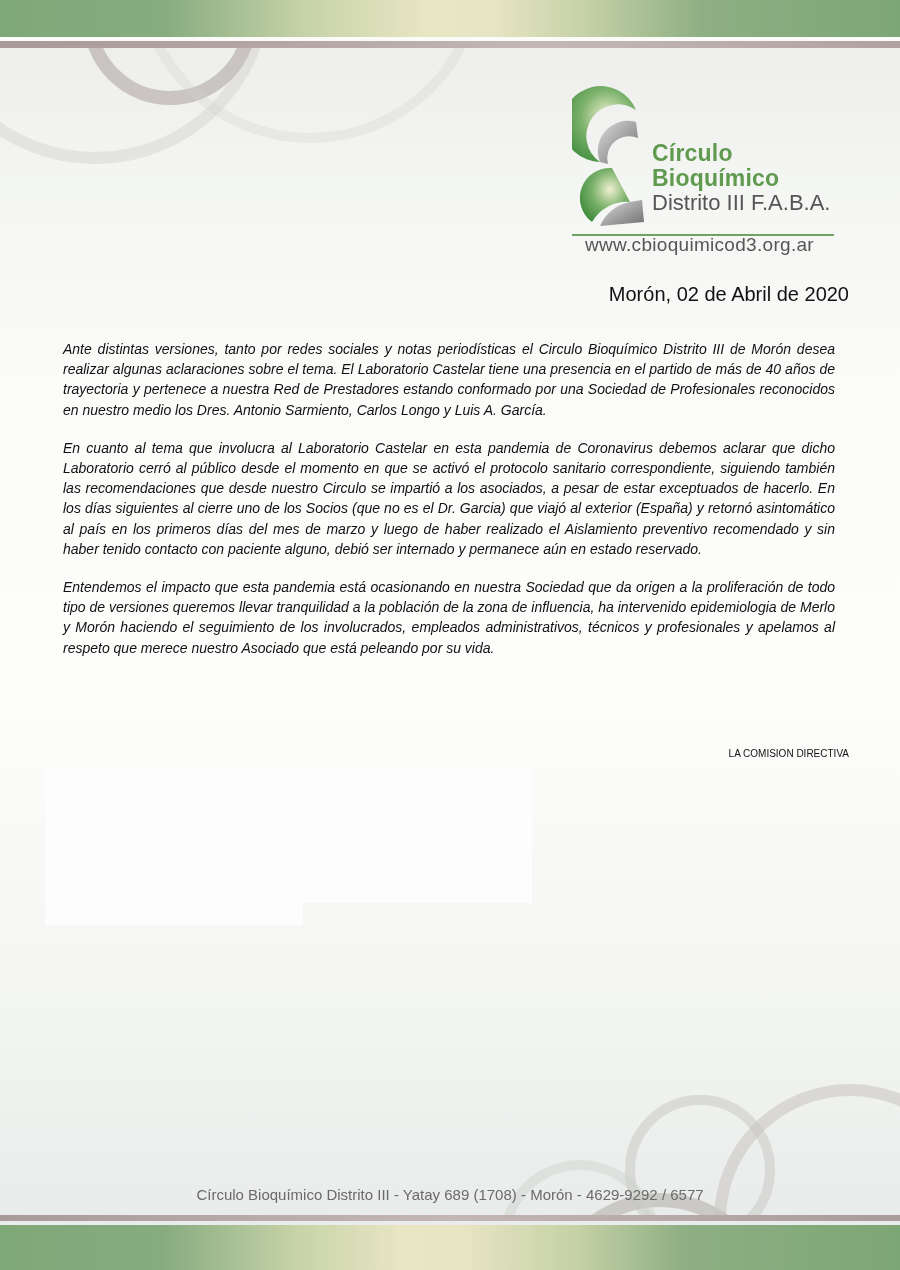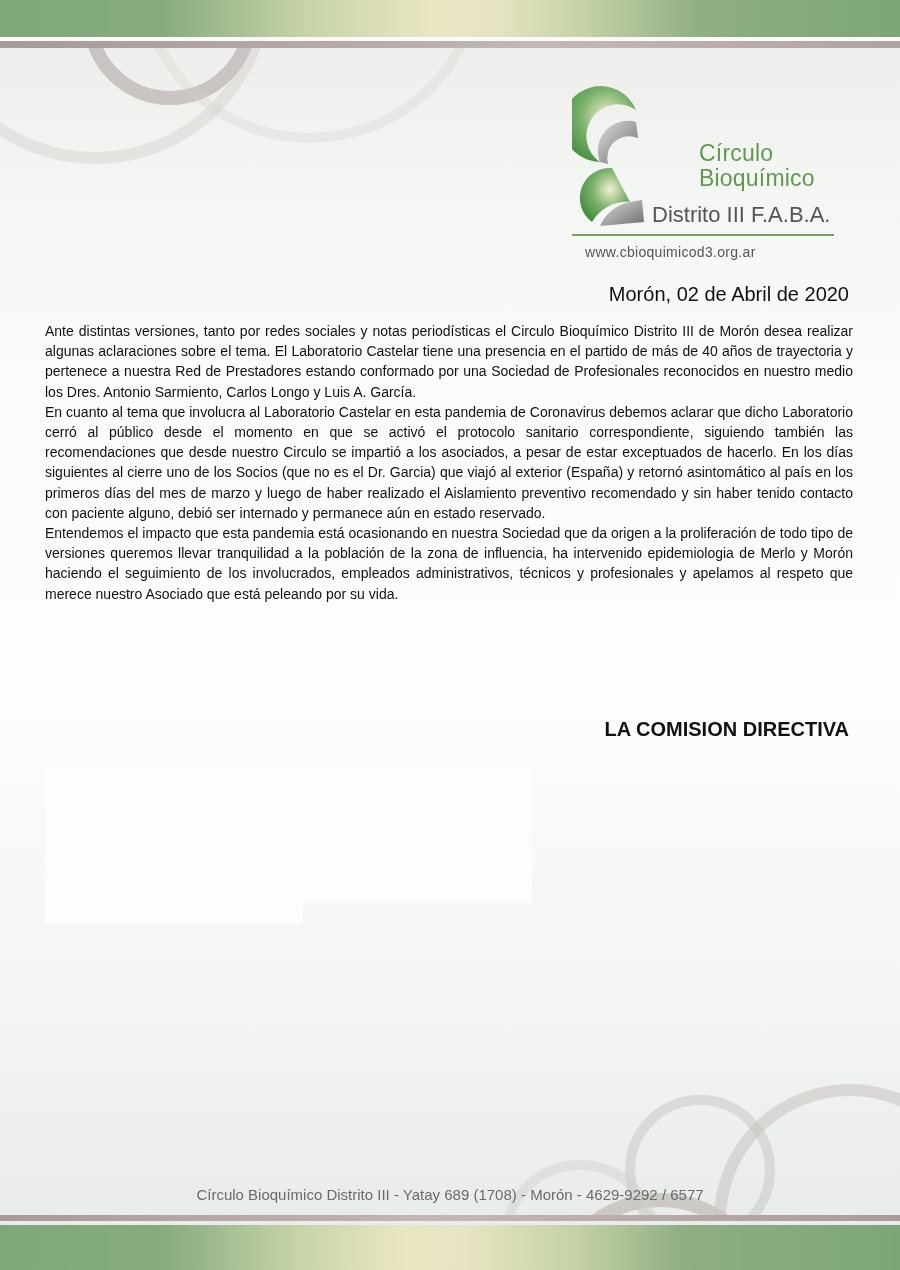--- a/index.html
+++ b/index.html
@@ -21,32 +21,32 @@
     position: absolute; left: 0; top: 1215px; width: 900px; height: 6px;
     background: linear-gradient(90deg, #a89a98 0%, #c3b7b5 50%, #a99b99 100%);
   }
   .bottom-band {
     position: absolute; left: 0; top: 1225px; width: 900px; height: 45px;
     background: linear-gradient(90deg, #7fa878 0%, #86ab7f 18%, #c7d3a8 33%, #e9e6c4 45%, #e6e4c2 52%, #c5d1a6 64%, #8eaf83 76%, #7da676 100%);
   }
   .deco { position: absolute; pointer-events: none; }
   .logo { position: absolute; left: 572px; top: 82px; width: 290px; height: 185px; }
   .logo-text { position: absolute; left: 80px; top: 60px; line-height: 1; }
-  .logo-line1, .logo-line2 { color: #5f9a4f; font-size: 23px; font-weight: normal; display: block; letter-spacing: 0.2px; margin-left: 47px; }
+  .logo-line1, .logo-line2 { color: #5f9a4f; font-size: 23px; font-weight: bold; display: block; letter-spacing: 0.2px; }
   .logo-line2 { margin-top: 2px; }
-  .logo-line3 { color: #555; font-size: 22px; display: block; margin-top: 14px; }
+  .logo-line3 { color: #555; font-size: 22px; display: block; margin-top: 2px; }
   .logo-rule { position: absolute; left: 0; top: 152px; width: 262px; height: 2px; background: #6fa263; }
-  .logo-url { position: absolute; left: 13px; top: 162px; font-size: 14px; color: #555; letter-spacing: 0.3px; }
+  .logo-url { position: absolute; left: 13px; top: 152px; font-size: 19px; color: #555; letter-spacing: 0.3px; }
   .date { position: absolute; right: 51px; top: 283px; font-size: 20px; }
   .body-text {
     position: absolute; left: 45px; top: 321px; width: 808px;
     font-size: 14px; line-height: 20.2px; text-align: justify;
   }
-  .body-text p { margin: 0; }
-  .signature { position: absolute; right: 51px; top: 718px; font-size: 20px; font-weight: bold; }
+  .body-text p { margin: 18px; font-style: italic; }
+  .signature { position: absolute; right: 51px; top: 748px; font-size: 10px; }
   .redacted-a { position: absolute; left: 45px; top: 768px; width: 487px; height: 135px; background: #fdfdfd; }
   .redacted-b { position: absolute; left: 45px; top: 903px; width: 258px; height: 22px; background: #fdfdfd; }
   .footer-line { position: absolute; left: 0; width: 900px; top: 1186px; text-align: center; font-size: 15px; color: #6a6a6a; }
 </style>
 </head>
 <body>
 
 <div class="top-band"></div>
 <div class="top-white"></div>
 <div class="top-rule"></div>

